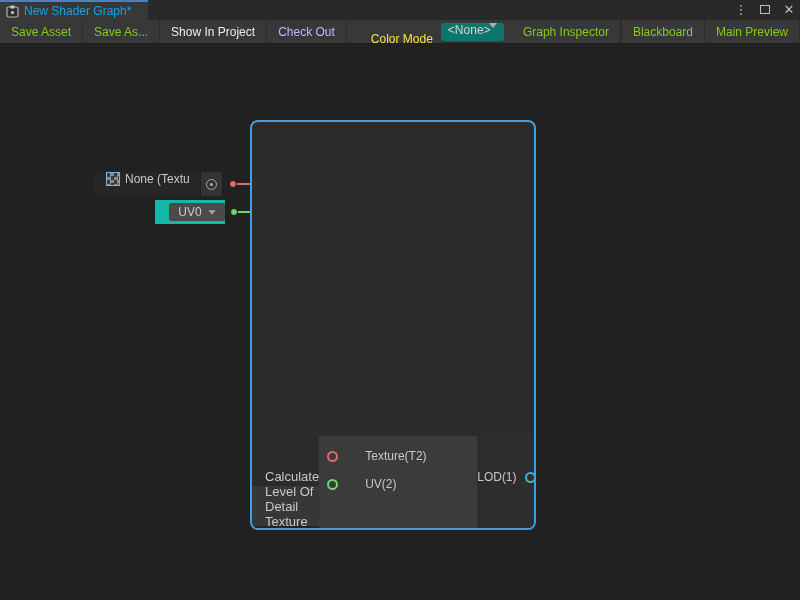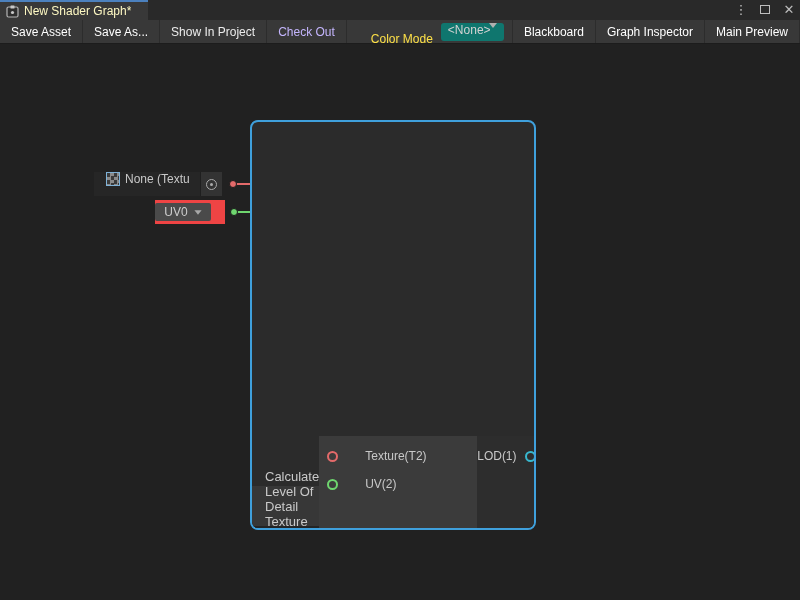--- a/index.html
+++ b/index.html
@@ -10,33 +10,33 @@
     position:relative; width:800px; height:600px;
   }
 
   
   .tabbar { position:absolute; left:0; top:0; width:800px; height:20px; background:#292929; }
   .tab {
     position:absolute; left:0; top:0; width:148px; height:20px;
     background:#383838; border-top:2px solid #4c81be;
     display:flex; align-items:center; gap:5px; padding:0 6px; cursor:pointer;
   }
-  .tab-title { color:#fef9c3; font-size:12px; white-space:nowrap; overflow:hidden; }
+  .tab-title { color:#0ea5e9; font-size:12px; white-space:nowrap; overflow:hidden; }
   .win-controls { position:absolute; right:4px; top:0; height:20px; display:flex; align-items:center; gap:10px; color:#bdbdbd; }
   .win-btn { cursor:pointer; font-size:13px; line-height:20px; width:14px; text-align:center; }
   .maximize-box { width:10px; height:9px; border:1px solid #bdbdbd; display:inline-block; }
 
   
   .toolbar {
     position:absolute; left:0; top:20px; width:800px; height:24px;
     background:#383838; border-bottom:1px solid #1c1c1c;
     display:flex; align-items:stretch; font-size:12px;
   }
   .tbtn {
-    display:flex; align-items:center; padding:0 11px; color:#ffffff;
+    display:flex; align-items:center; padding:0 11px; color:#84cc16;
     border-right:1px solid #2c2c2c; cursor:pointer; white-space:nowrap;
   }
   .tbtn.bright { color:#ececec; }
   .tbtn.disabled { color:#c4b5fd; cursor:default; }
   .tlabel { display:flex; align-items:center; padding:0 8px 0 24px; color:#fde047; white-space:nowrap;margin-top:14px; }
   .spacer { flex:1; }
   .dropdown {
     align-self:center; width:100px; height:18px; background:#0f766e;
     border-radius:3px; display:flex; align-items:flex-start; padding:0 7px;
     color:#d2d2d2; cursor:pointer; margin-right:8px; position:relative;
@@ -68,21 +68,21 @@
   .picker-btn {
     flex:none; width:22px; height:100%; background:#333333; border-left:1px solid #1f1f1f;
     display:flex; align-items:center; justify-content:center; cursor:pointer;
   }
   .picker-circle { width:11px; height:11px; border:1.5px solid #ababab; border-radius:50%;
     display:flex; align-items:center; justify-content:center; }
   .picker-circle::after { content:""; width:3px; height:3px; background:#ababab; border-radius:50%; }
 
   .uv-field {
     position:absolute; left:155px; top:200px; width:70px; height:24px;
-    background:#ef4444; display:flex; align-items:center; justify-content:flex-start;
+    background:#14b8a6; display:flex; align-items:center; justify-content:flex-end;
   }
   .uv-btn {
     width:56px; height:18px; background:#4a4a4a; border-radius:2px; cursor:pointer;
     display:flex; align-items:center; justify-content:center; gap:6px; color:#cdcdcd;
   }
   .uv-btn .tri { border-top-color:#a8a8a8; transform:scale(.9); }
 
   
   .node {
     position:absolute; left:250px; top:120px; width:286px; height:410px;
@@ -91,21 +91,21 @@
   }
   .node-header {
     height:42px; background:#373737; border-bottom:2px solid #242424;
     display:flex; align-items:center; padding-left:13px;
     color:#c9c9c9; font-size:13px;
   }
   .ports { height:92px; display:flex; }
   .ports-in { width:158px; background:#3b3b3b; padding-top:6px; }
   .ports-out { flex:1; background:#2d2d2d; padding-top:6px; }
   .port-row { height:28px; display:flex; align-items:center; padding-left:8px; gap:27px; color:#c8c8c8; }
-  .port-row-out { height:28px; display:flex; align-items:center; justify-content:flex-end; padding-right:0; gap:8px; color:#c8c8c8; }
+  .port-row-out { height:28px; display:flex; align-items:center; justify-content:flex-end; padding-right:0; gap:8px; color:#c8c8c8;margin-top:21px; }
   .port {
     width:11px; height:11px; border-radius:50%; border:2px solid #cfcfcf;
     background:transparent; flex:none; cursor:crosshair;
   }
   .node-divider { height:3px; background:#242424; }
   .clamp-row {
     height:38px; background:#323232; display:flex; align-items:center;
     padding:0 12px 0 24px; color:#c8c8c8;
   }
   .clamp-row .spacer { flex:1; }
@@ -140,22 +140,22 @@
 <div class="toolbar">
   <div class="tbtn">Save Asset</div>
   <div class="tbtn">Save As...</div>
   <div class="tbtn bright">Show In Project</div>
   <div class="tbtn disabled">Check Out</div>
   <div class="tlabel">Color Mode</div>
   <div class="dropdown">
     <span>&lt;None&gt;</span>
     <span class="tri"></span>
   </div>
+  <div class="tbtn">Graph Inspector</div>
   <div class="tbtn" style="border-left:1px solid #2c2c2c">Blackboard</div>
-  <div class="tbtn">Graph Inspector</div>
   <div class="tbtn">Main Preview</div>
   <div class="spacer"></div>
 </div>
 
 <div class="canvas"></div>
 
 <div class="wire" style="left: 236px; top: 183px; width: 30px; background: rgb(227, 106, 106);"></div>
 <div class="wire" style="left: 237px; top: 211px; width: 29px; background: rgb(111, 214, 111);"></div>
 <div class="dot" style="left: 229px; top: 180px; background: rgb(227, 106, 106);"></div>
 <div class="dot" style="left: 230px; top: 208px; background: rgb(111, 214, 111);"></div>

